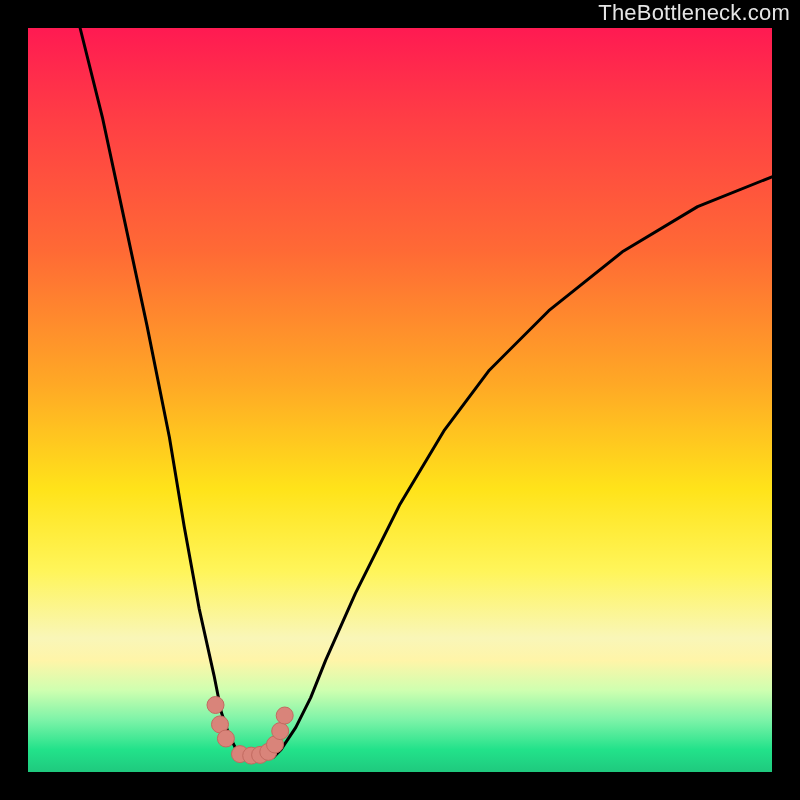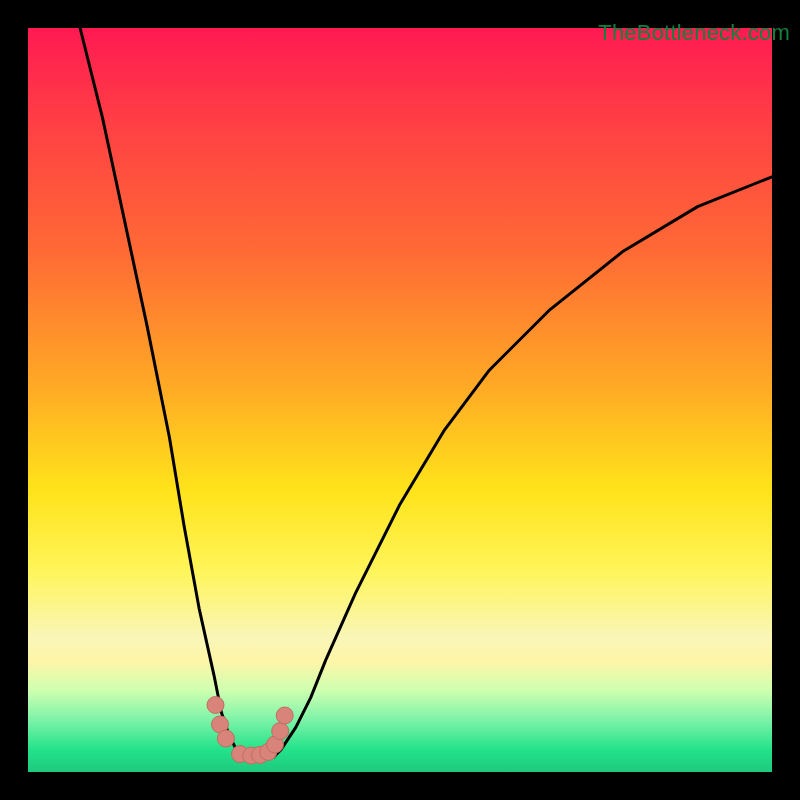--- a/index.html
+++ b/index.html
@@ -37,23 +37,23 @@
       #f9f6b8 82%,
       #fff5a8 85%,
       #cfffb0 89%,
       #7df3a8 93%,
       #22e28a 97%,
       #1fc97e 100%
     );
   }
   .watermark {
     position: absolute;
-    top: 20px;
+    top: 0;
     right: 10px;
-    color: #15803d;
+    color: #e5e5e5;
     font-size: 22px;
     letter-spacing: 0.2px;
     font-weight: 500;
     z-index: 10;
   }
   svg.curve {
     position: absolute;
     left: 0;
     top: 0;
     width: 744px;

